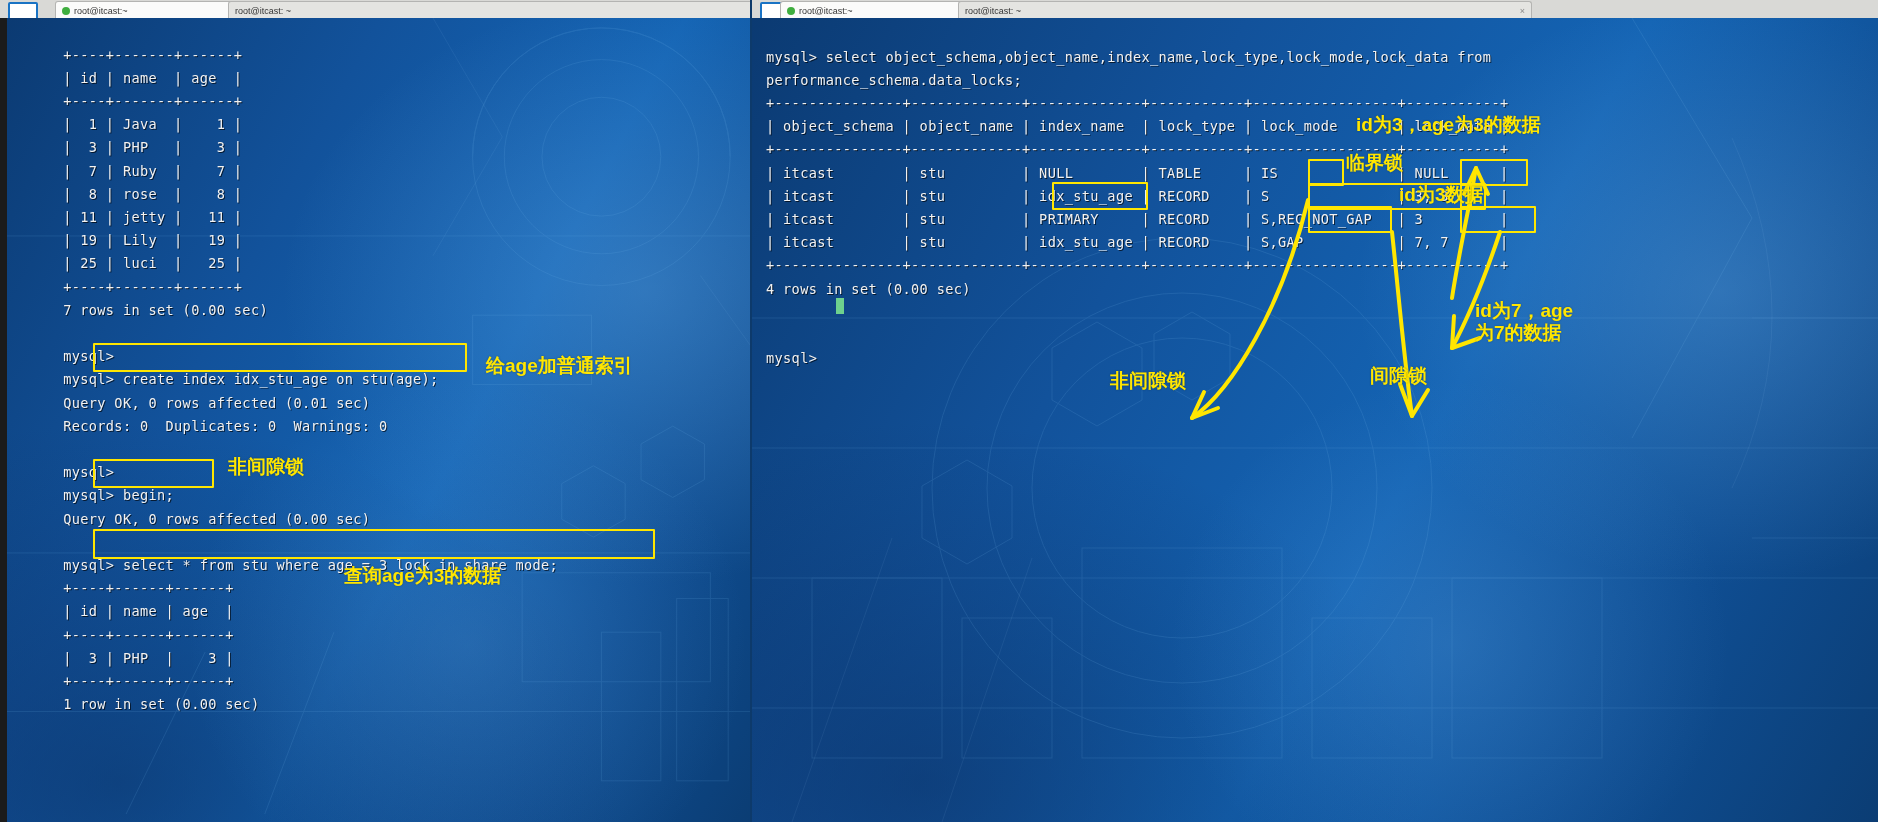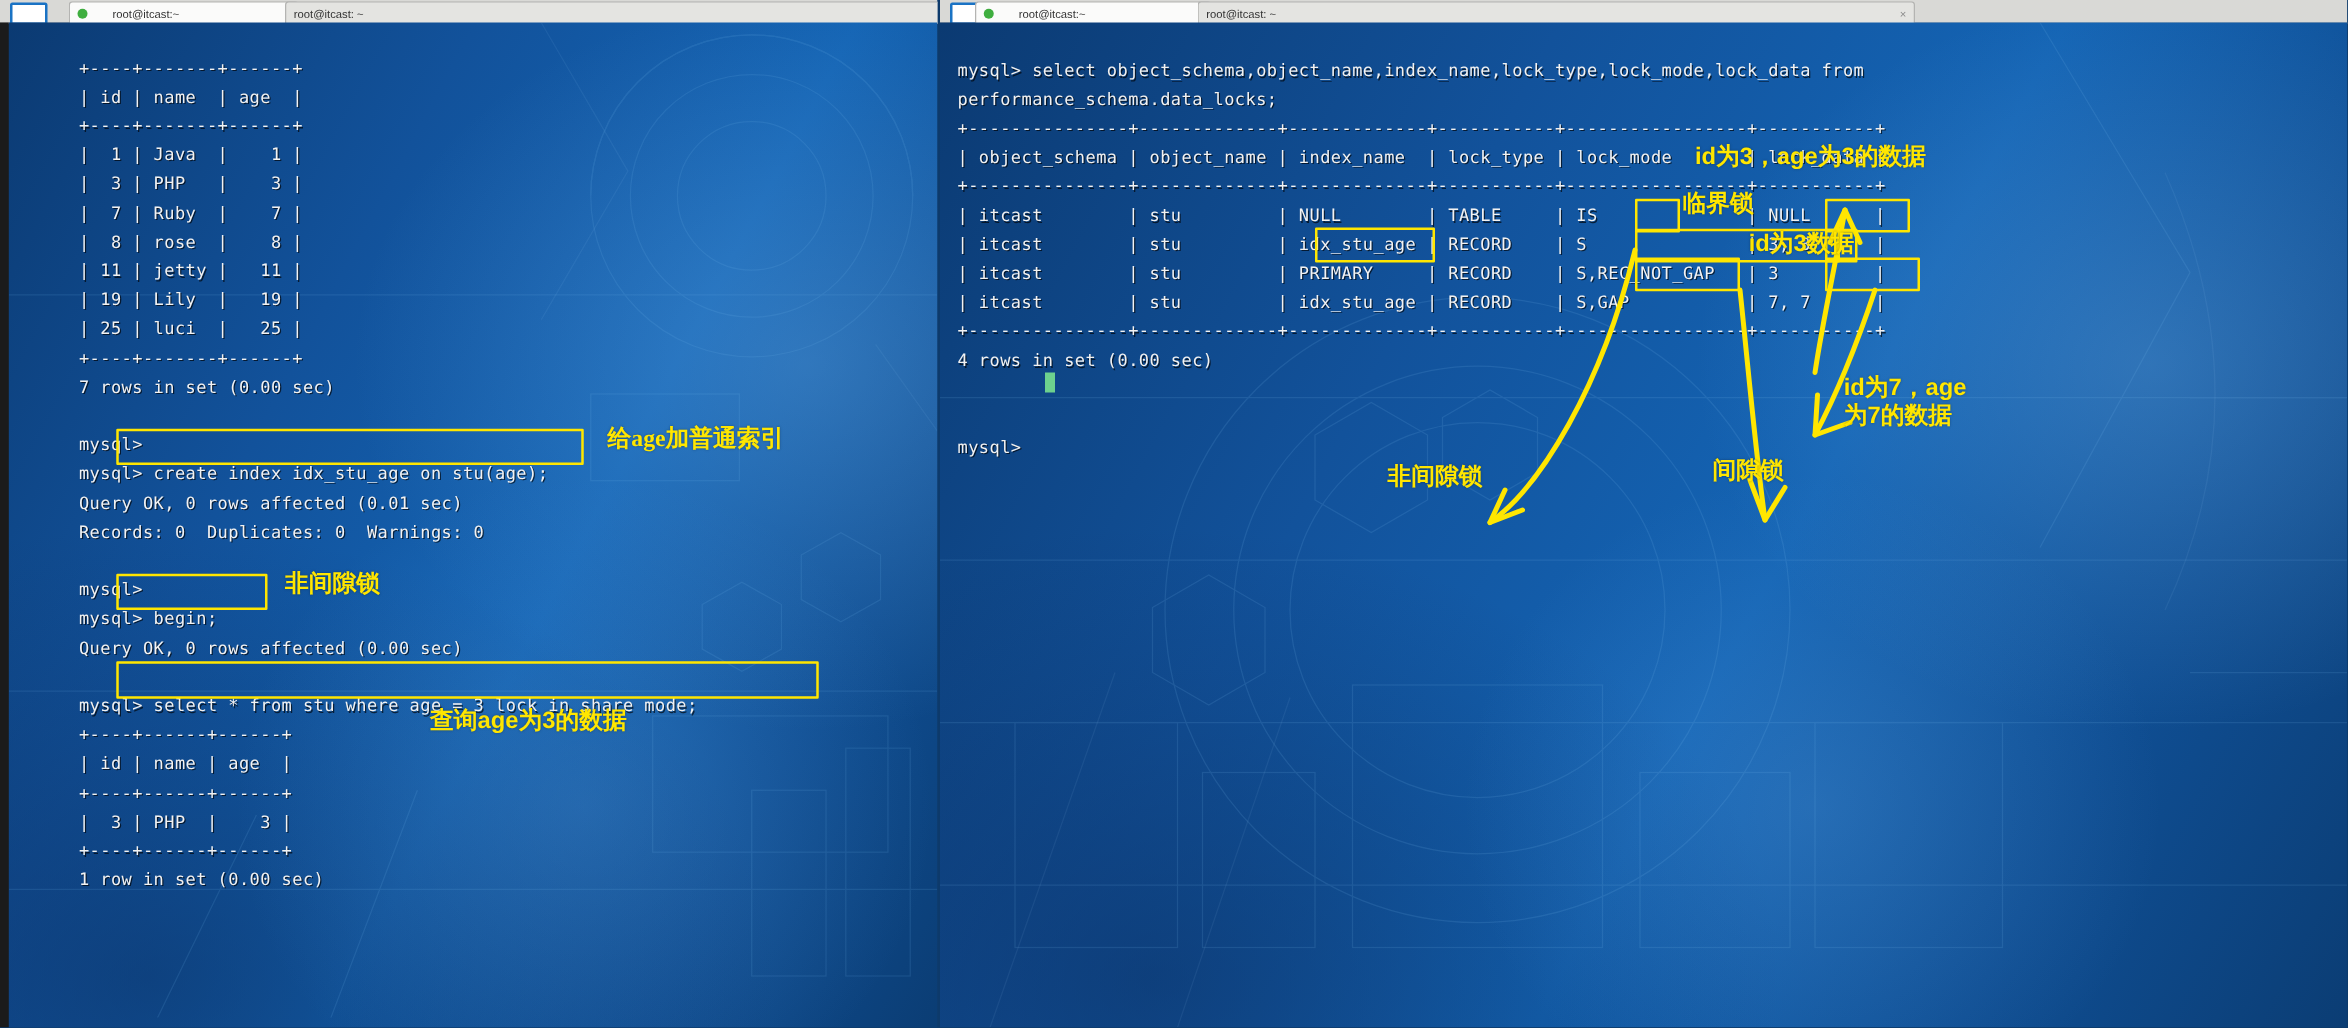--- a/index.html
+++ b/index.html
@@ -16,21 +16,21 @@
   .win.right{left:752px;width:1126px;}
 
   .tabbar{
     position:absolute;top:0;left:0;right:0;height:18px;
     background:#d9d9d6;border-bottom:1px solid #9e9e9c;
   }
   .tab{
     position:absolute;top:1px;height:17px;
     background:#efefed;border:1px solid #b4b4b2;border-bottom:none;
     border-radius:3px 3px 0 0;
-    display:flex;align-items:center;gap:20px;padding:0 6px;
+    display:flex;align-items:center;gap:4px;padding:0 6px;
     font-family:"Liberation Sans",sans-serif;font-size:9px;color:#333;
     white-space:nowrap;overflow:hidden;
   }
   .tab.t1{left:55px;width:170px;background:#fbfbfa;}
   .tab.t2{left:228px;width:520px;background:#e4e4e1;}
   .tab.r1{left:28px;width:175px;background:#fbfbfa;}
   .tab.r2{left:206px;width:560px;background:#e4e4e1;}
   .tab-ico{width:8px;height:8px;border-radius:50%;background:#3fae3f;flex:none;}
   .sqbtn{
     position:absolute;top:2px;left:8px;width:26px;height:14px;
@@ -157,21 +157,21 @@
       <div class="hl" style="left:86px;top:325px;width:370px;height:25px;"></div>
       <div class="hl" style="left:86px;top:441px;width:117px;height:25px;"></div>
       <div class="hl" style="left:86px;top:511px;width:558px;height:26px;"></div>
 
       <svg class="mouse" width="16" height="22" style="left:186px;top:125px;">
         <polygon points="0,0 0,16 4,12.5 7,19 10,17.6 7.2,11.4 12,11" fill="#ffffff" stroke="#1b1b1b" stroke-width="1"></polygon>
       </svg>
     </div>
   </div>
 
-  <div class="anno" style="left:486px;top:338px;font-family:Liberation Serif, serif;">给age加普通索引</div>
+  <div class="anno" style="left:486px;top:353px;">给age加普通索引</div>
   <div class="anno" style="left:228px;top:454px;">非间隙锁</div>
   <div class="anno" style="left:344px;top:563px;">查询age为3的数据</div>
 
   <div class="win right">
 
     <div class="tabbar">
       <div class="sqbtn" style="left:8px;"></div>
       <div class="tab r1">
         <span class="tab-ico"></span>
         <span>root@itcast:~</span>

